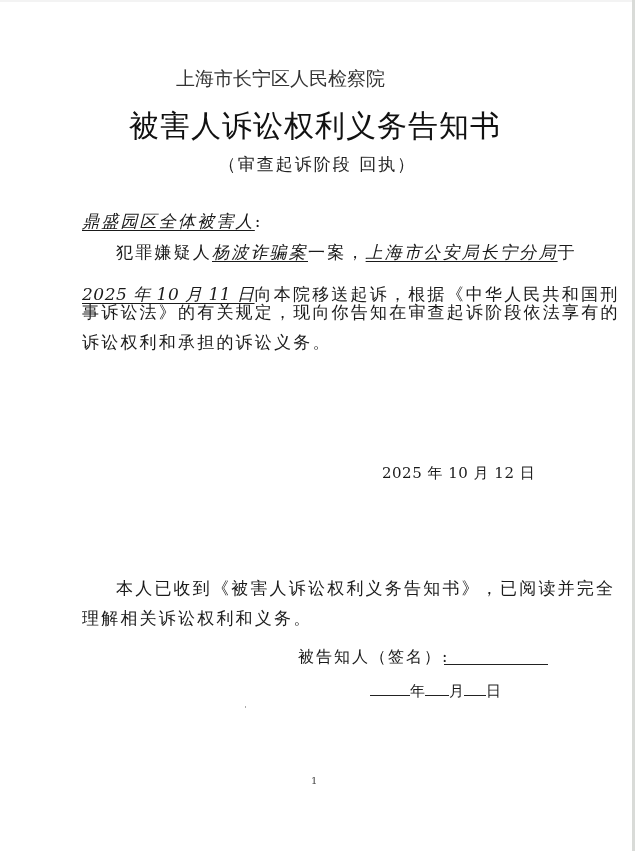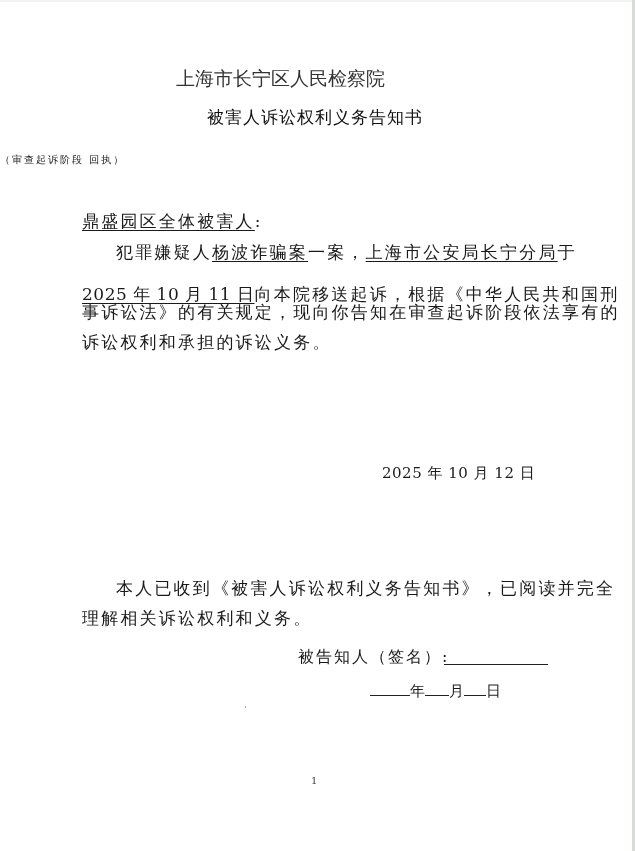--- a/index.html
+++ b/index.html
@@ -4,24 +4,24 @@
 <style>
   html, body { margin: 0; padding: 0; }
   body {
     width: 635px; height: 851px; background: #ffffff; position: relative; overflow: hidden;
     font-family: "DejaVu Serif", "Liberation Serif", serif; color: #1a1a1a;
   }
   .top-edge { position: absolute; left: 0; top: 0; width: 635px; height: 2px; background: #f3f3f3; }
   .right-edge { position: absolute; right: 0; top: 0; width: 3px; height: 851px; background: #d9dbd8; }
   .abs { position: absolute; white-space: nowrap; }
   .org { left: 0; width: 561px; text-align: center; top: 66px; font-size: 19px; color: #333; letter-spacing: 0px; }
-  .title { left: 0; width: 630px; text-align: center; top: 106px; font-size: 17px; color: #111; letter-spacing: 1px; }
-  .subtitle { left: 0; width: 635px; top: 153px; font-size: 10px; color: #222; letter-spacing: 2px; }
+  .title { left: 0; width: 630px; text-align: center; top: 106px; font-size: 30px; color: #111; letter-spacing: 1px; }
+  .subtitle { left: 0; width: 635px; text-align: center; top: 153px; font-size: 17px; color: #222; letter-spacing: 2px; }
   .para { font-size: 17px; letter-spacing: 2.2px; color: #1a1a1a; }
-  .u { text-decoration: underline; text-underline-offset: 3px; text-decoration-thickness: 1px; }
+  .u { text-decoration: underline; text-underline-offset: 3px; text-decoration-thickness: 1px; font-style: italic; }
   .l1 { left: 82px; top: 210px; }
   .l2 { left: 116px; top: 241px; }
   .l3 { left: 82px; top: 283px; }
   .l4 { left: 82px; top: 301px; }
   .l5 { left: 82px; top: 331px; }
   .date { left: 382px; top: 464px; font-size: 15px; color: #1a1a1a; letter-spacing: 0.5px; }
   .r1 { left: 116px; top: 577px; }
   .r2 { left: 82px; top: 607px; }
   .sig { left: 298px; top: 647px; font-size: 16px; letter-spacing: 2px; }
   .sigline { position: absolute; left: 444px; top: 664px; width: 104px; height: 1px; background: #222; }

